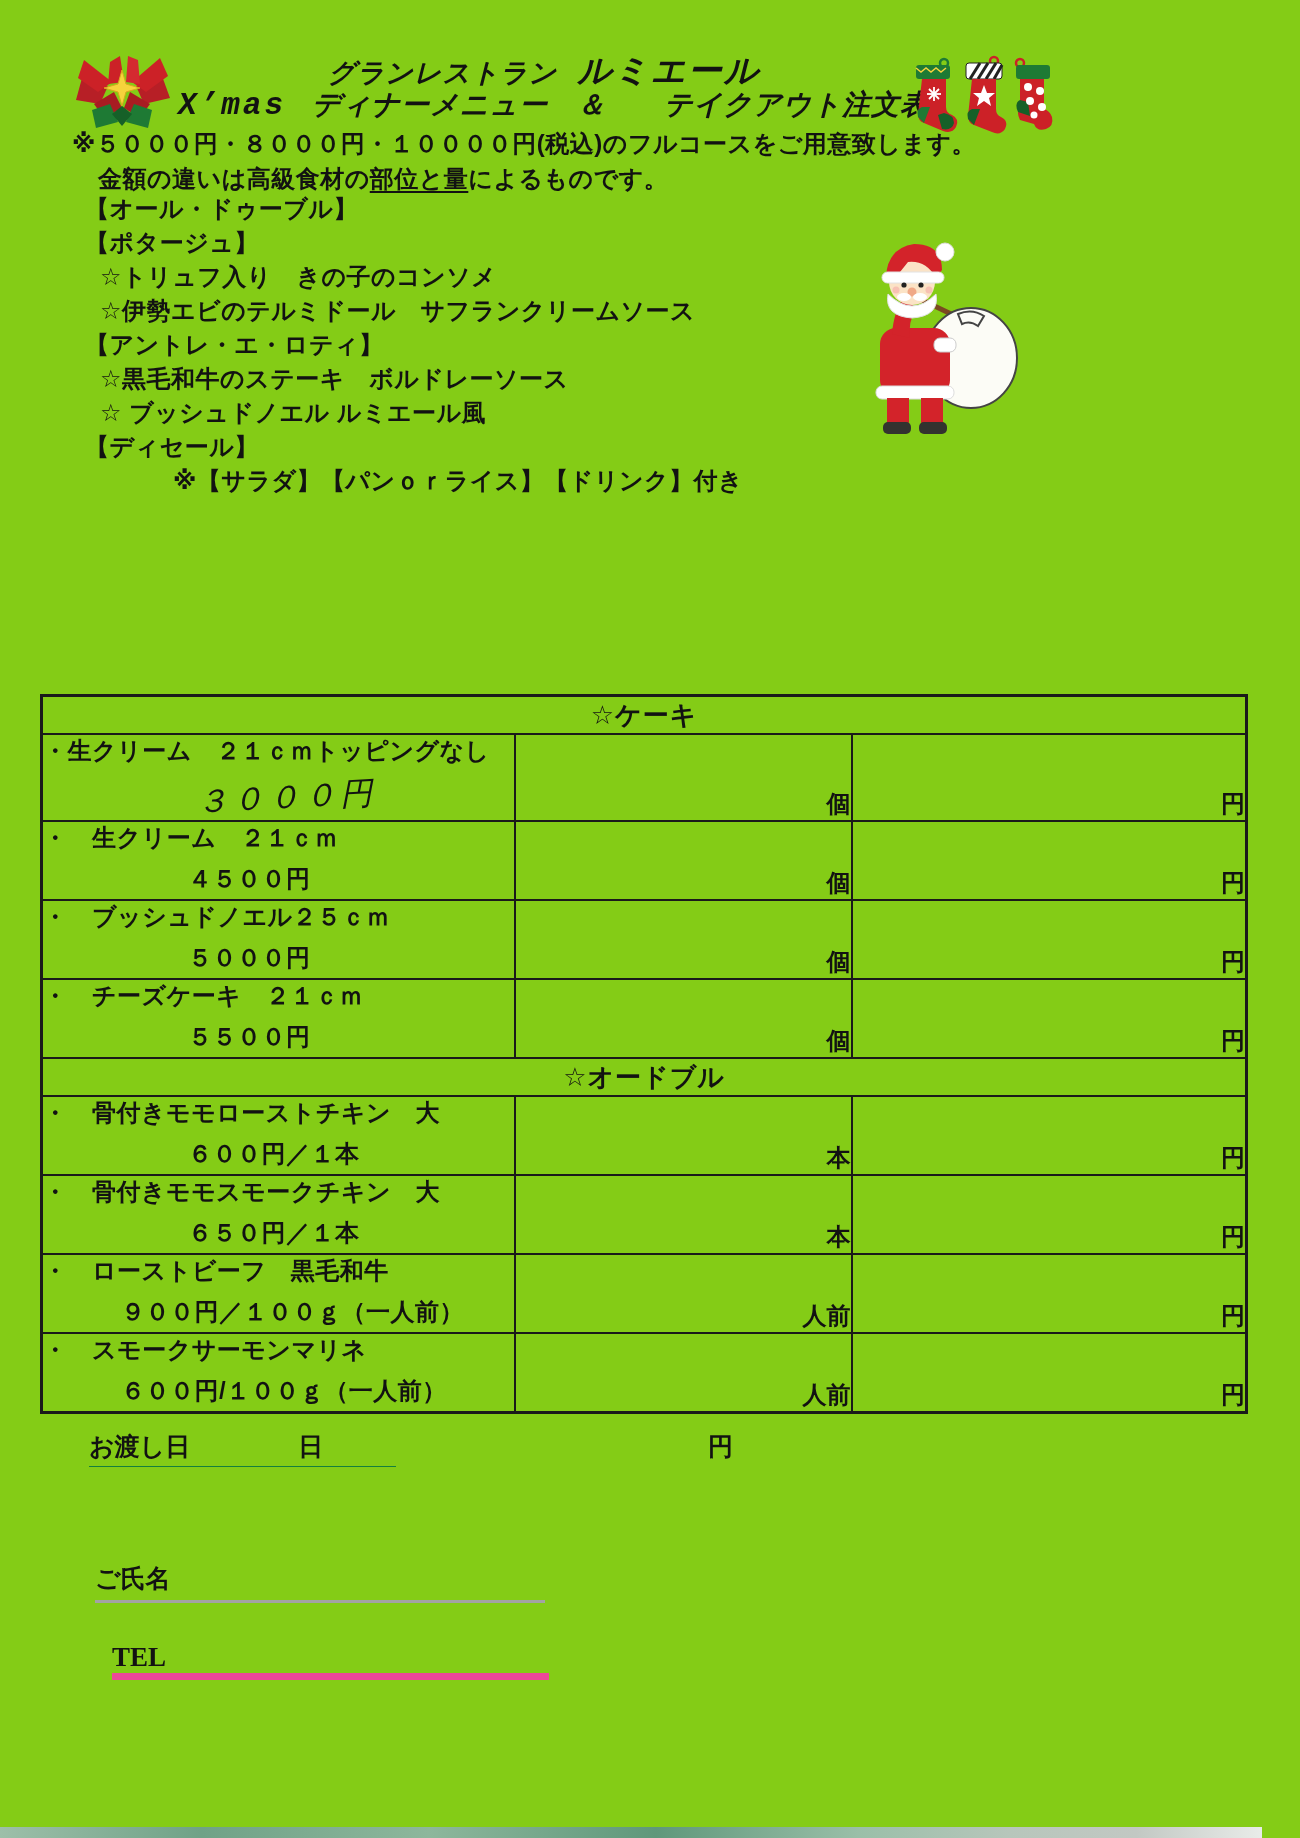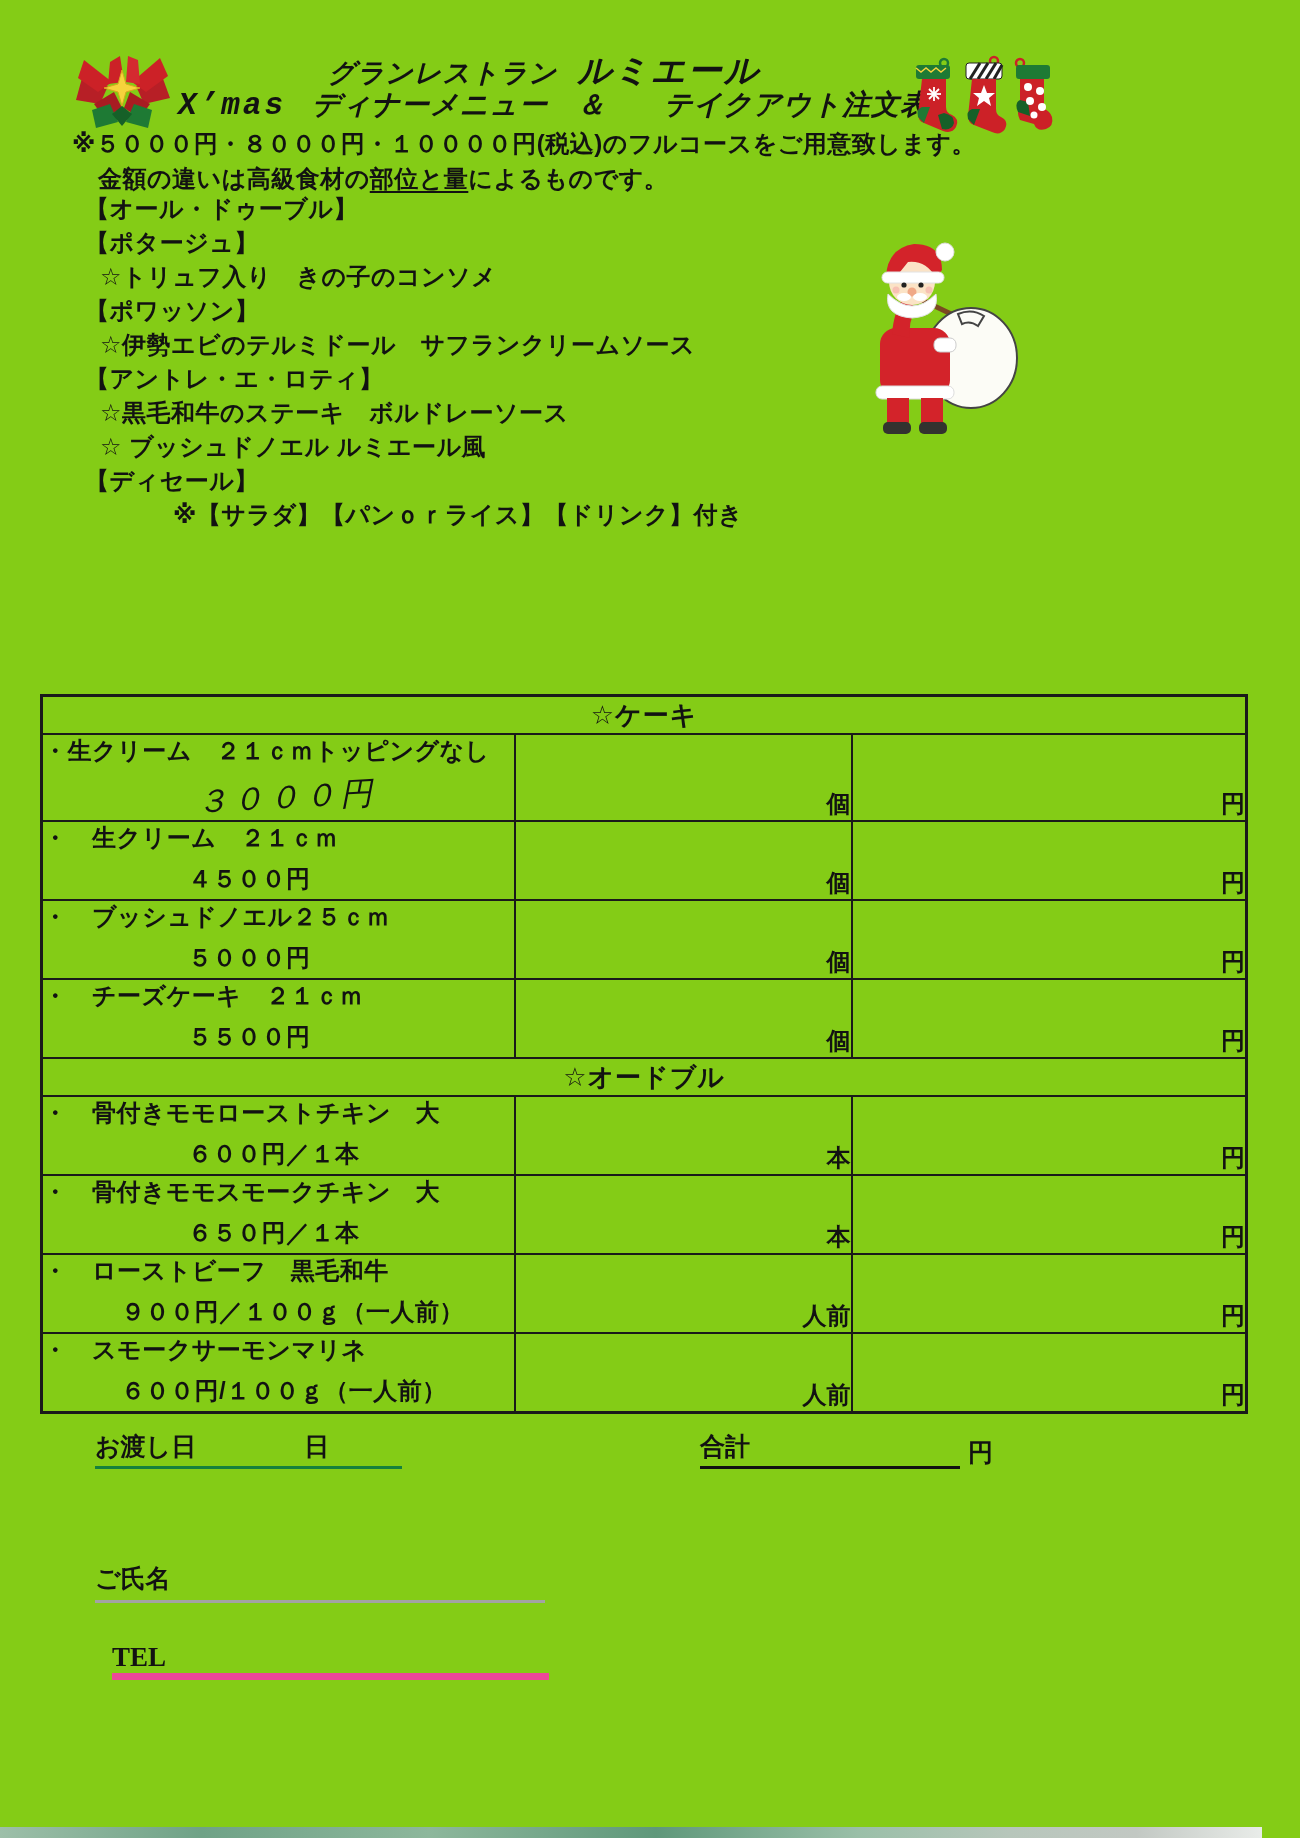--- a/index.html
+++ b/index.html
@@ -30,21 +30,21 @@
   table.order{position:absolute;left:40px;top:694px;border-collapse:collapse;table-layout:fixed;width:1205px;border:3px solid #1a1a1a;}
   table.order td{border:2px solid #1a1a1a;padding:0;}
   td.section-cell{height:36px;text-align:center;font-weight:bold;font-size:26px;letter-spacing:1px;}
   tr.item-row td{height:77px;}
   td.name-cell{vertical-align:top;font-size:24px;font-weight:bold;padding:7px 6px 0 10px;letter-spacing:0.5px;}
   .price-line{margin-left:145px;margin-top:9px;white-space:nowrap;}
   tr.long-price .price-line{margin-left:78px;}
   .hand-price{display:inline-block;font-family:"DejaVu Serif",serif;font-style:italic;font-weight:normal;font-size:32px;letter-spacing:4px;transform:rotate(-3deg);margin-left:8px;}
   td.unit-cell,td.yen-cell{vertical-align:bottom;text-align:right;font-weight:bold;font-size:24px;padding:0 10px 12px 0;}
   
-  .handover{position:absolute;left:95px;top:1430px;width:307px;display:flex;align-items:flex-end;border-bottom:3px solid #15803d;font-size:25px;font-weight:bold;padding-bottom:3px;}
+  .handover{position:absolute;left:89px;top:1430px;width:307px;display:flex;align-items:flex-end;border-bottom:1px solid #15803d;font-size:25px;font-weight:bold;padding-bottom:3px;}
   .handover .sp1{width:108px;}
   .handover .sp2{flex:1;}
   .total{position:absolute;left:700px;top:1430px;display:flex;align-items:flex-end;}
   .total-line{width:260px;border-bottom:3px solid #111;font-size:25px;font-weight:bold;padding-bottom:3px;}
   .total-yen{margin-left:8px;font-size:25px;font-weight:bold;}
   .name-line{position:absolute;left:95px;top:1562px;width:450px;border-bottom:3px solid #a3a3a3;font-size:25px;font-weight:bold;padding-bottom:5px;}
   .tel-line{position:absolute;left:112px;top:1642px;width:437px;border-bottom:7px solid #ec4899;font-family:"Liberation Serif","DejaVu Serif",serif;font-size:27px;font-weight:bold;}
   
   .scan-strip{position:absolute;left:0;bottom:0;width:1262px;height:11px;
     background:linear-gradient(90deg,#9dbfa9 0%,#6fa287 16%,#8db79c 34%,#5f987b 52%,#9abfa8 68%,#b7c6bb 80%,#c2c8c3 90%,#e9ece9 100%);}
@@ -118,21 +118,20 @@
 
   <div class="intro1">※５０００円・８０００円・１００００円(税込)のフルコースをご用意致します。</div>
   <div class="intro2">
     <span>金額の違いは高級食材の</span><span class="u">部位と量</span><span>によるものです。</span>
   </div>
 
   <div class="menu">
     <div class="menu-line cat">【オール・ドゥーブル】</div>
     <div class="menu-line cat">【ポタージュ】</div>
     <div class="menu-line item">☆トリュフ入り　きの子のコンソメ</div>
-    <div class="menu-line cat">【ポワッソン】</div>
     <div class="menu-line item">☆伊勢エビのテルミドール　サフランクリームソース</div>
     <div class="menu-line cat">【アントレ・エ・ロティ】</div>
     <div class="menu-line item">☆黒毛和牛のステーキ　ボルドレーソース</div>
     <div class="menu-line item">☆ ブッシュドノエル ルミエール風</div>
     <div class="menu-line cat">【ディセール】</div>
     <div class="menu-line note">※【サラダ】【パンｏｒライス】【ドリンク】付き</div>
   </div>
 
   <svg class="santa" width="215" height="210" viewBox="0 0 215 210">
     <line x1="97" y1="62" x2="160" y2="92" stroke="#7a4a21" stroke-width="5"></line>
@@ -242,21 +241,20 @@
   </table>
 
   <div class="handover">
     <span>お渡し日</span>
     <span class="sp1"></span>
     <span>日</span>
     <span class="sp2"></span>
   </div>
 
   <div class="total">
-    <span class="total-line"><span>合計</span></span>
     <span class="total-yen">円</span>
   </div>
 
   <div class="name-line">
     <span>ご氏名</span>
   </div>
 
   <div class="tel-line">
     <span>TEL</span>
   </div>

